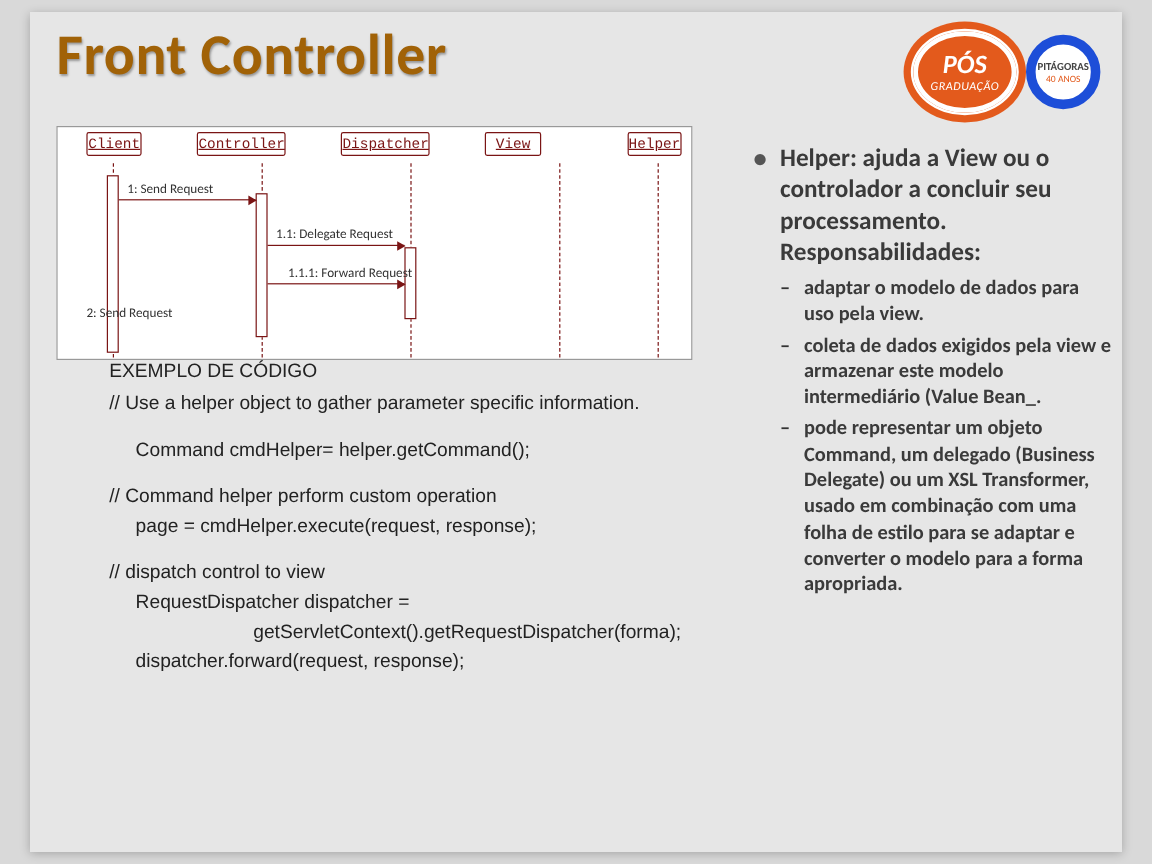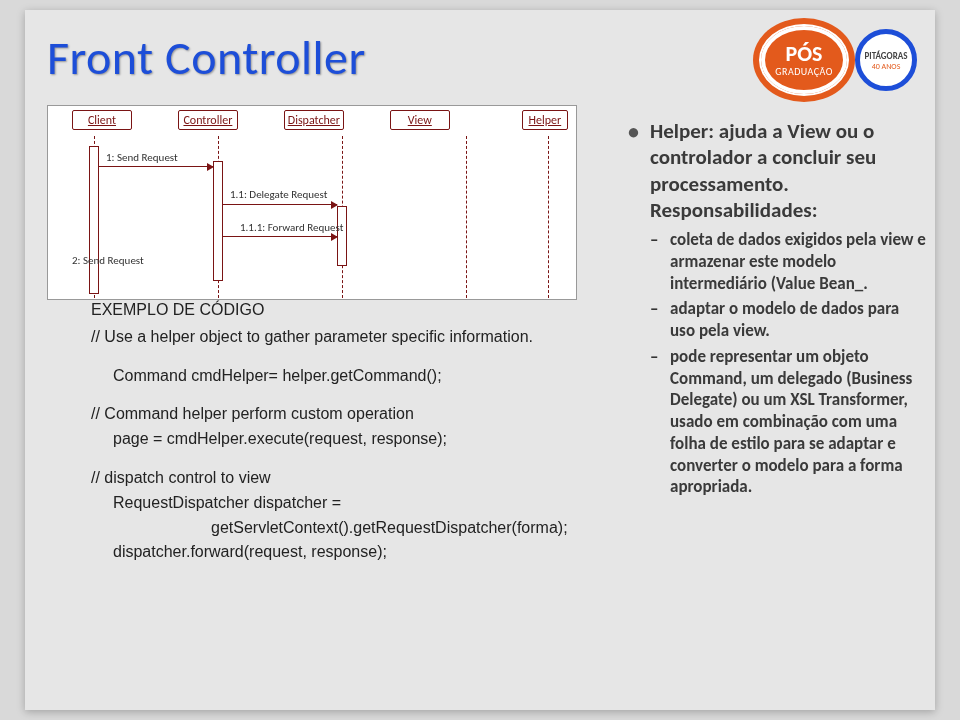--- a/index.html
+++ b/index.html
@@ -16,71 +16,73 @@
     left: 25px;
     top: 10px;
     width: 910px;
     height: 700px;
     background: #e6e6e6;
     box-shadow: 0 2px 8px rgba(0,0,0,0.25);
   }
   .title {
     position: absolute;
     left: 22px;
-    top: 18px;
+    top: 6px;
     font-size: 48px;
-    font-weight: normal;
-    color: #1d4ed8;
+    font-weight: bold;
+    color: #a16207;
     text-shadow: 1px 1px 2px rgba(0,0,0,0.35);
     letter-spacing: 0.5px;
   }
   .badge-group {
     position: absolute;
     right: 18px;
     top: 14px;
     display: flex;
     gap: 6px;
     align-items: center;
   }
   .badge-pos {
     width: 90px; height: 72px;
     background: #e35a1c;
     border-radius: 50%;
     display: flex; flex-direction: column;
     align-items: center; justify-content: center;
     color: #fff;
     box-shadow: 0 0 0 4px #fff inset, 0 0 0 6px #e35a1c;
     border: 2px solid #fff;
+    font-style: italic;
   }
   .badge-pos .p1 { font-size: 22px; font-weight: bold; line-height: 1; }
   .badge-pos .p2 { font-size: 10px; letter-spacing: 0.5px; }
   .badge-pit {
     width: 62px; height: 62px;
     border-radius: 50%;
     background: #fff;
-    border: 5px solid #1d4ed8;
+    border: 8px solid #1d4ed8;
     display: flex; flex-direction: column;
     align-items: center; justify-content: center;
   }
   .badge-pit .pt1 { font-size: 9px; color: #444; font-weight: bold; }
   .badge-pit .pt2 { font-size: 8px; color: #e35a1c; }
 
   .diagram {
     position: absolute;
     left: 22px;
     top: 95px;
     width: 530px;
     height: 195px;
     background: #fff;
     border: 1px solid #999;
   }
   .diagram .headers {
     display: flex;
     padding: 4px 8px 0 24px;
     gap: 46px;
+    font-family: Liberation Mono, monospace;
   }
   .diagram .obj {
     width: 78px;
     border: 1.5px solid #7a1414;
     text-align: center;
     font-size: 12px;
     padding: 2px 0;
     background: #fff;
     color: #7a1414;
     text-decoration: underline;
@@ -251,19 +253,19 @@
     <div class="gap"></div>
     <div>// dispatch control to view</div>
     <div class="ind1">RequestDispatcher dispatcher =</div>
     <div class="ind2">getServletContext().getRequestDispatcher(forma);</div>
     <div class="ind1">dispatcher.forward(request, response);</div>
   </div>
 
   <div class="right-col">
     <div class="lead">Helper: ajuda a View ou o controlador a concluir seu processamento. Responsabilidades:</div>
     <ul>
+      <li>adaptar o modelo de dados para uso pela view.</li>
       <li>coleta de dados exigidos pela view e armazenar este modelo intermediário (Value Bean_.</li>
-      <li>adaptar o modelo de dados para uso pela view.</li>
       <li>pode representar um objeto Command, um delegado (Business Delegate) ou um XSL Transformer, usado em combinação com uma folha de estilo para se adaptar e converter o modelo para a forma apropriada.</li>
     </ul>
   </div>
 
 </div>
 
 </body></html>

